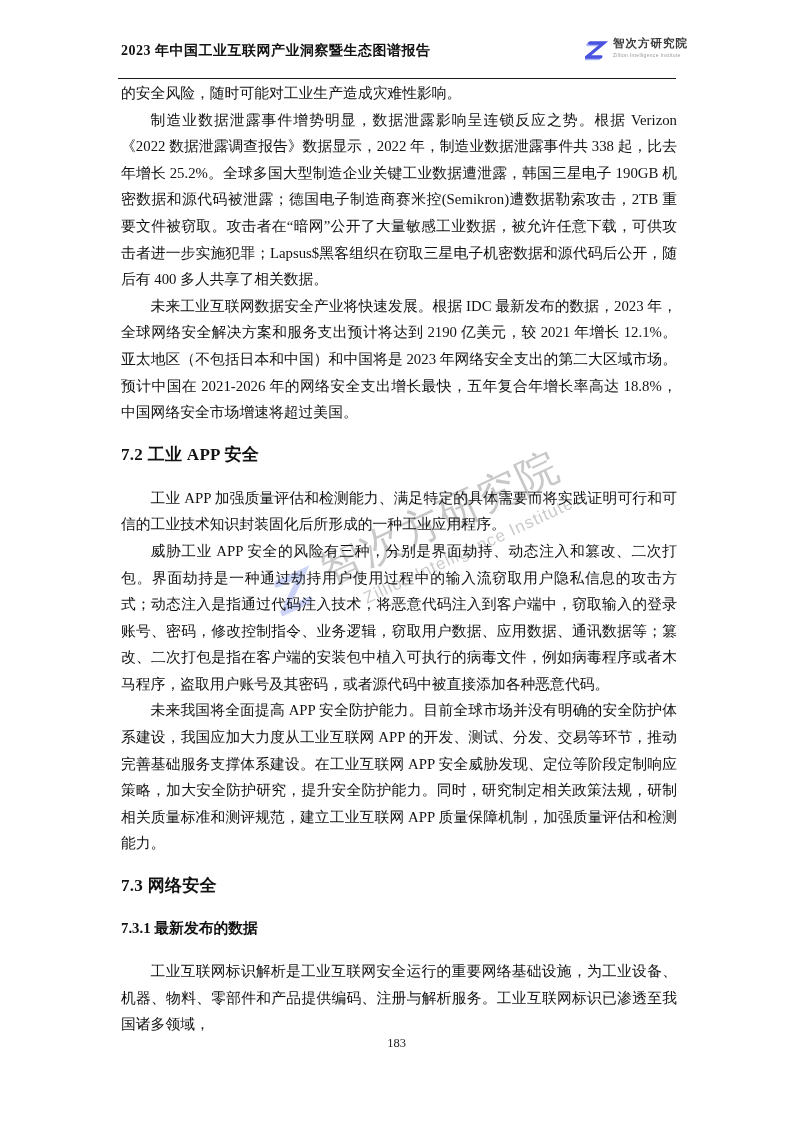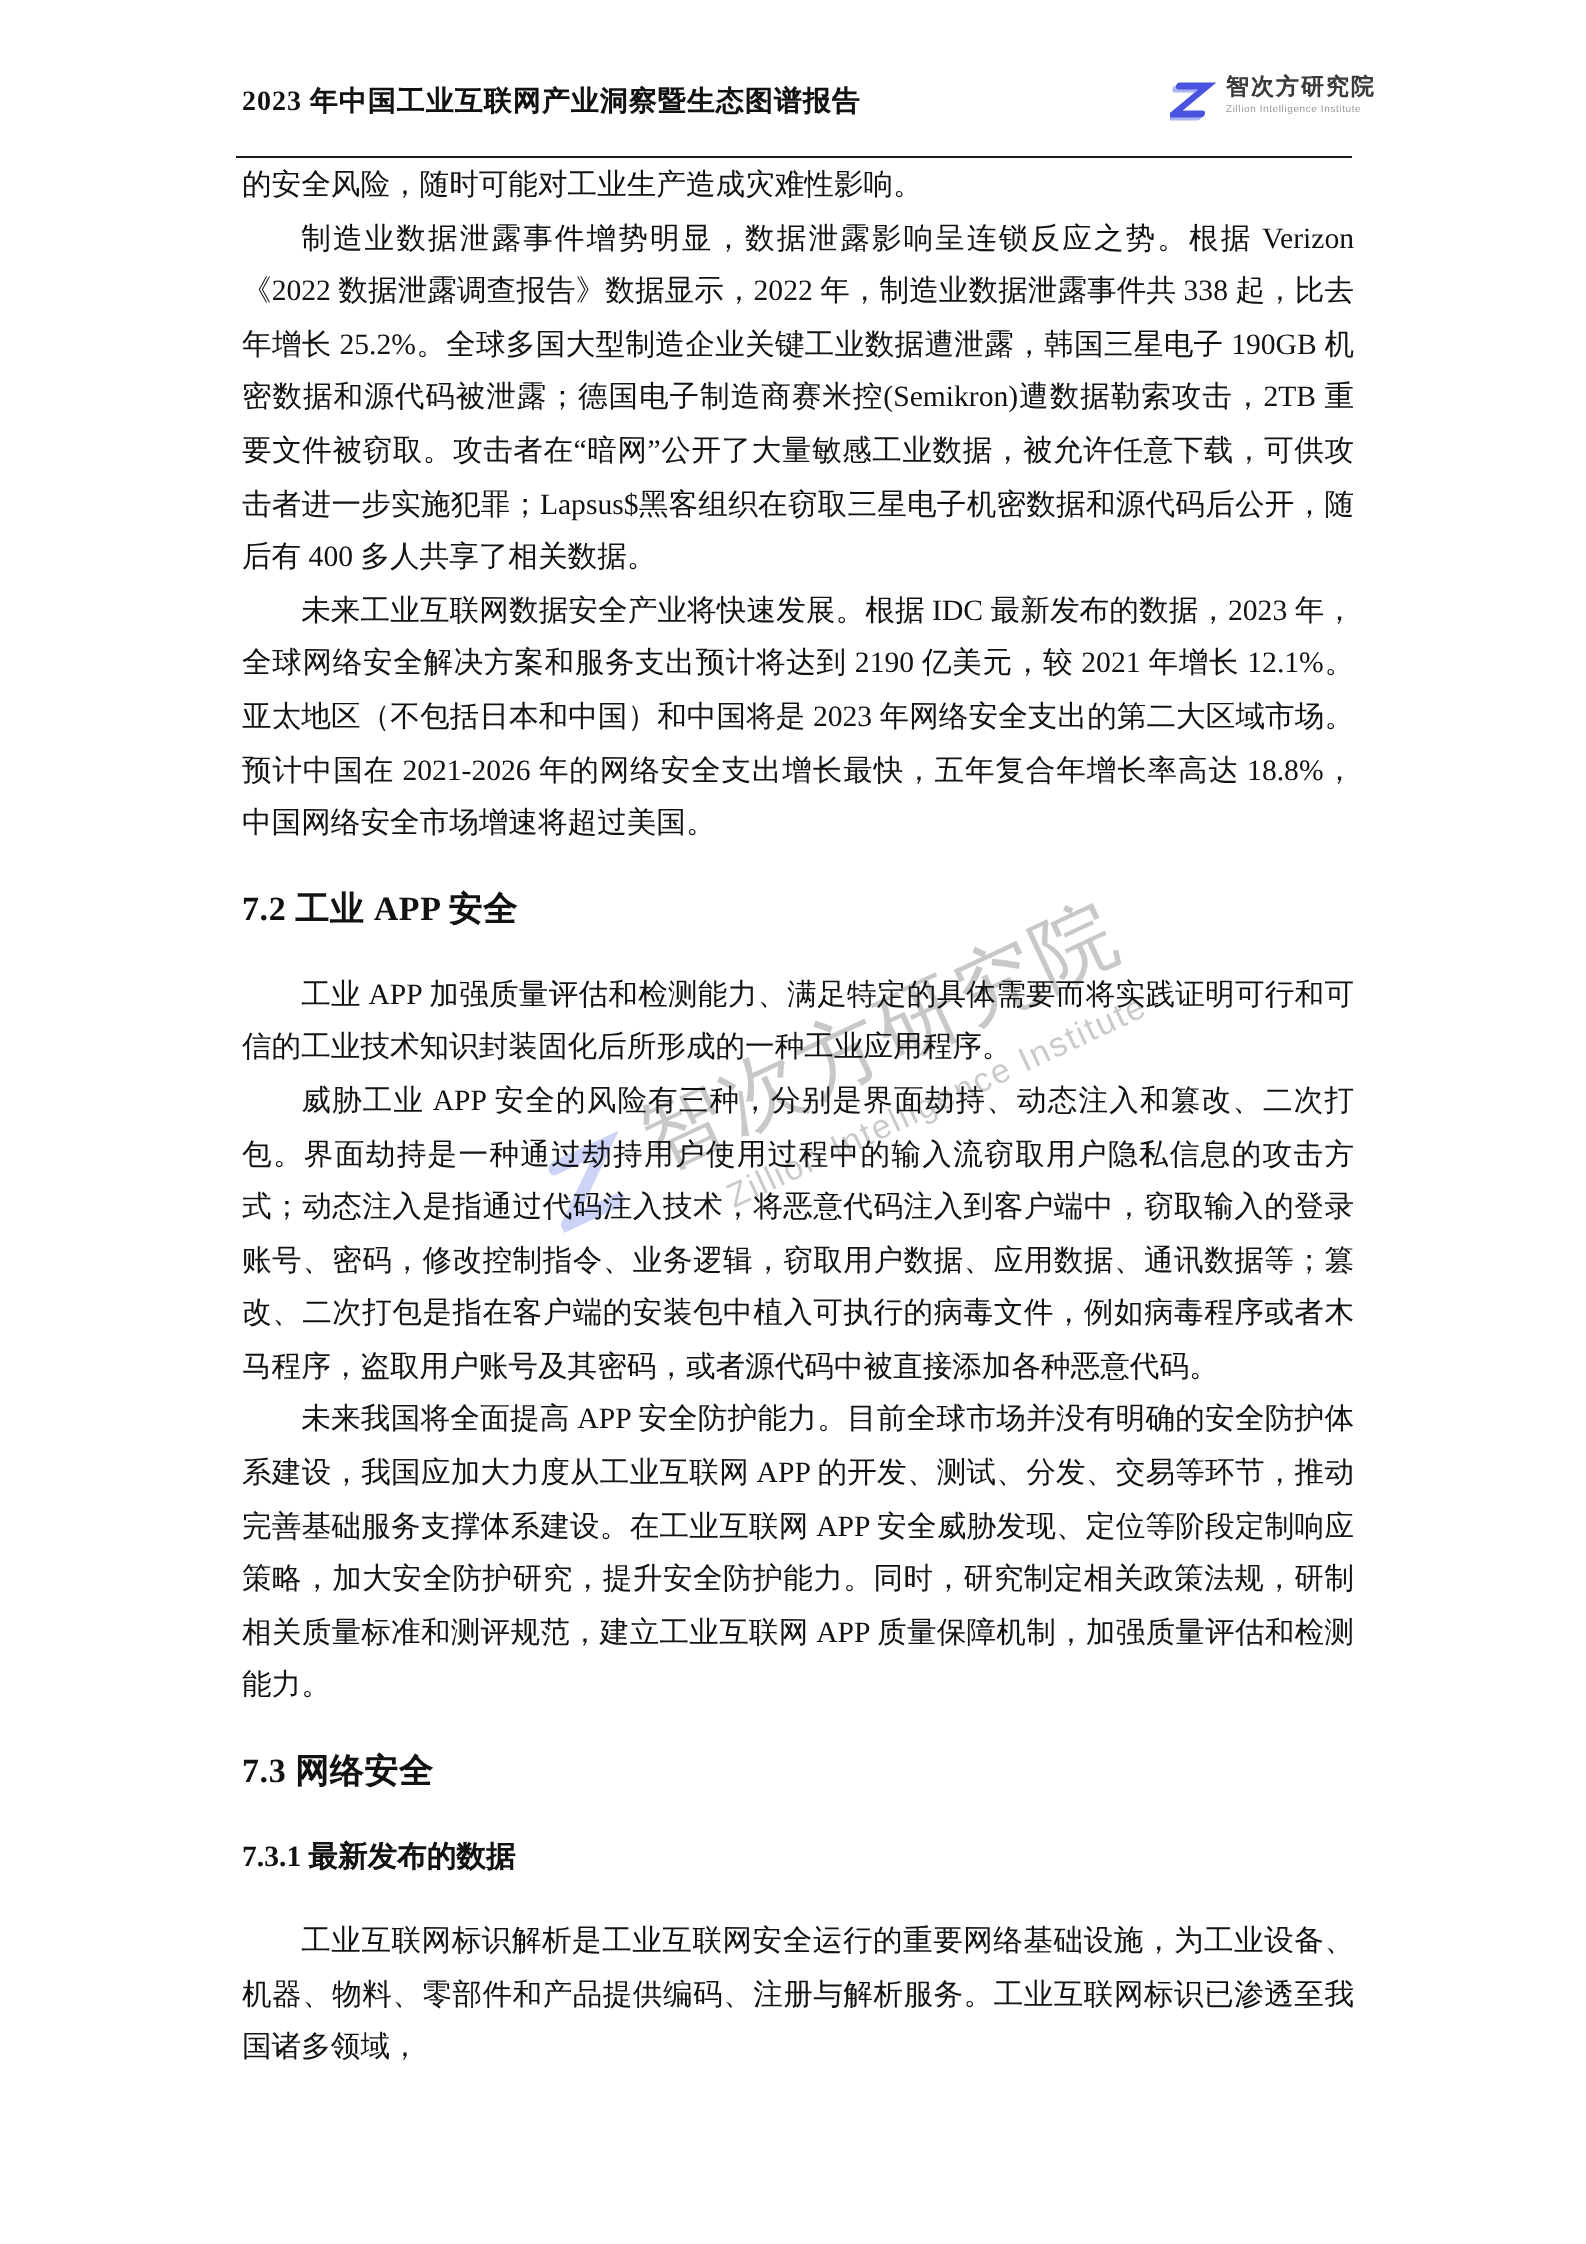--- a/index.html
+++ b/index.html
@@ -135,13 +135,14 @@
     <p>工业 APP 加强质量评估和检测能力、满足特定的具体需要而将实践证明可行和可信的工业技术知识封装固化后所形成的一种工业应用程序。</p>
     <p>威胁工业 APP 安全的风险有三种，分别是界面劫持、动态注入和篡改、二次打包。界面劫持是一种通过劫持用户使用过程中的输入流窃取用户隐私信息的攻击方式；动态注入是指通过代码注入技术，将恶意代码注入到客户端中，窃取输入的登录账号、密码，修改控制指令、业务逻辑，窃取用户数据、应用数据、通讯数据等；篡改、二次打包是指在客户端的安装包中植入可执行的病毒文件，例如病毒程序或者木马程序，盗取用户账号及其密码，或者源代码中被直接添加各种恶意代码。</p>
     <p>未来我国将全面提高 APP 安全防护能力。目前全球市场并没有明确的安全防护体系建设，我国应加大力度从工业互联网 APP 的开发、测试、分发、交易等环节，推动完善基础服务支撑体系建设。在工业互联网 APP 安全威胁发现、定位等阶段定制响应策略，加大安全防护研究，提升安全防护能力。同时，研究制定相关政策法规，研制相关质量标准和测评规范，建立工业互联网 APP 质量保障机制，加强质量评估和检测能力。</p>
 
     <h2 class="sec gap-top">7.3 网络安全</h2>
     <h3 class="subsec">7.3.1 最新发布的数据</h3>
 
     <p>工业互联网标识解析是工业互联网安全运行的重要网络基础设施，为工业设备、机器、物料、零部件和产品提供编码、注册与解析服务。工业互联网标识已渗透至我国诸多领域，</p>
   </div>
 
+  <div class="page-num">183</div>
 </div>
 
 </body></html>

